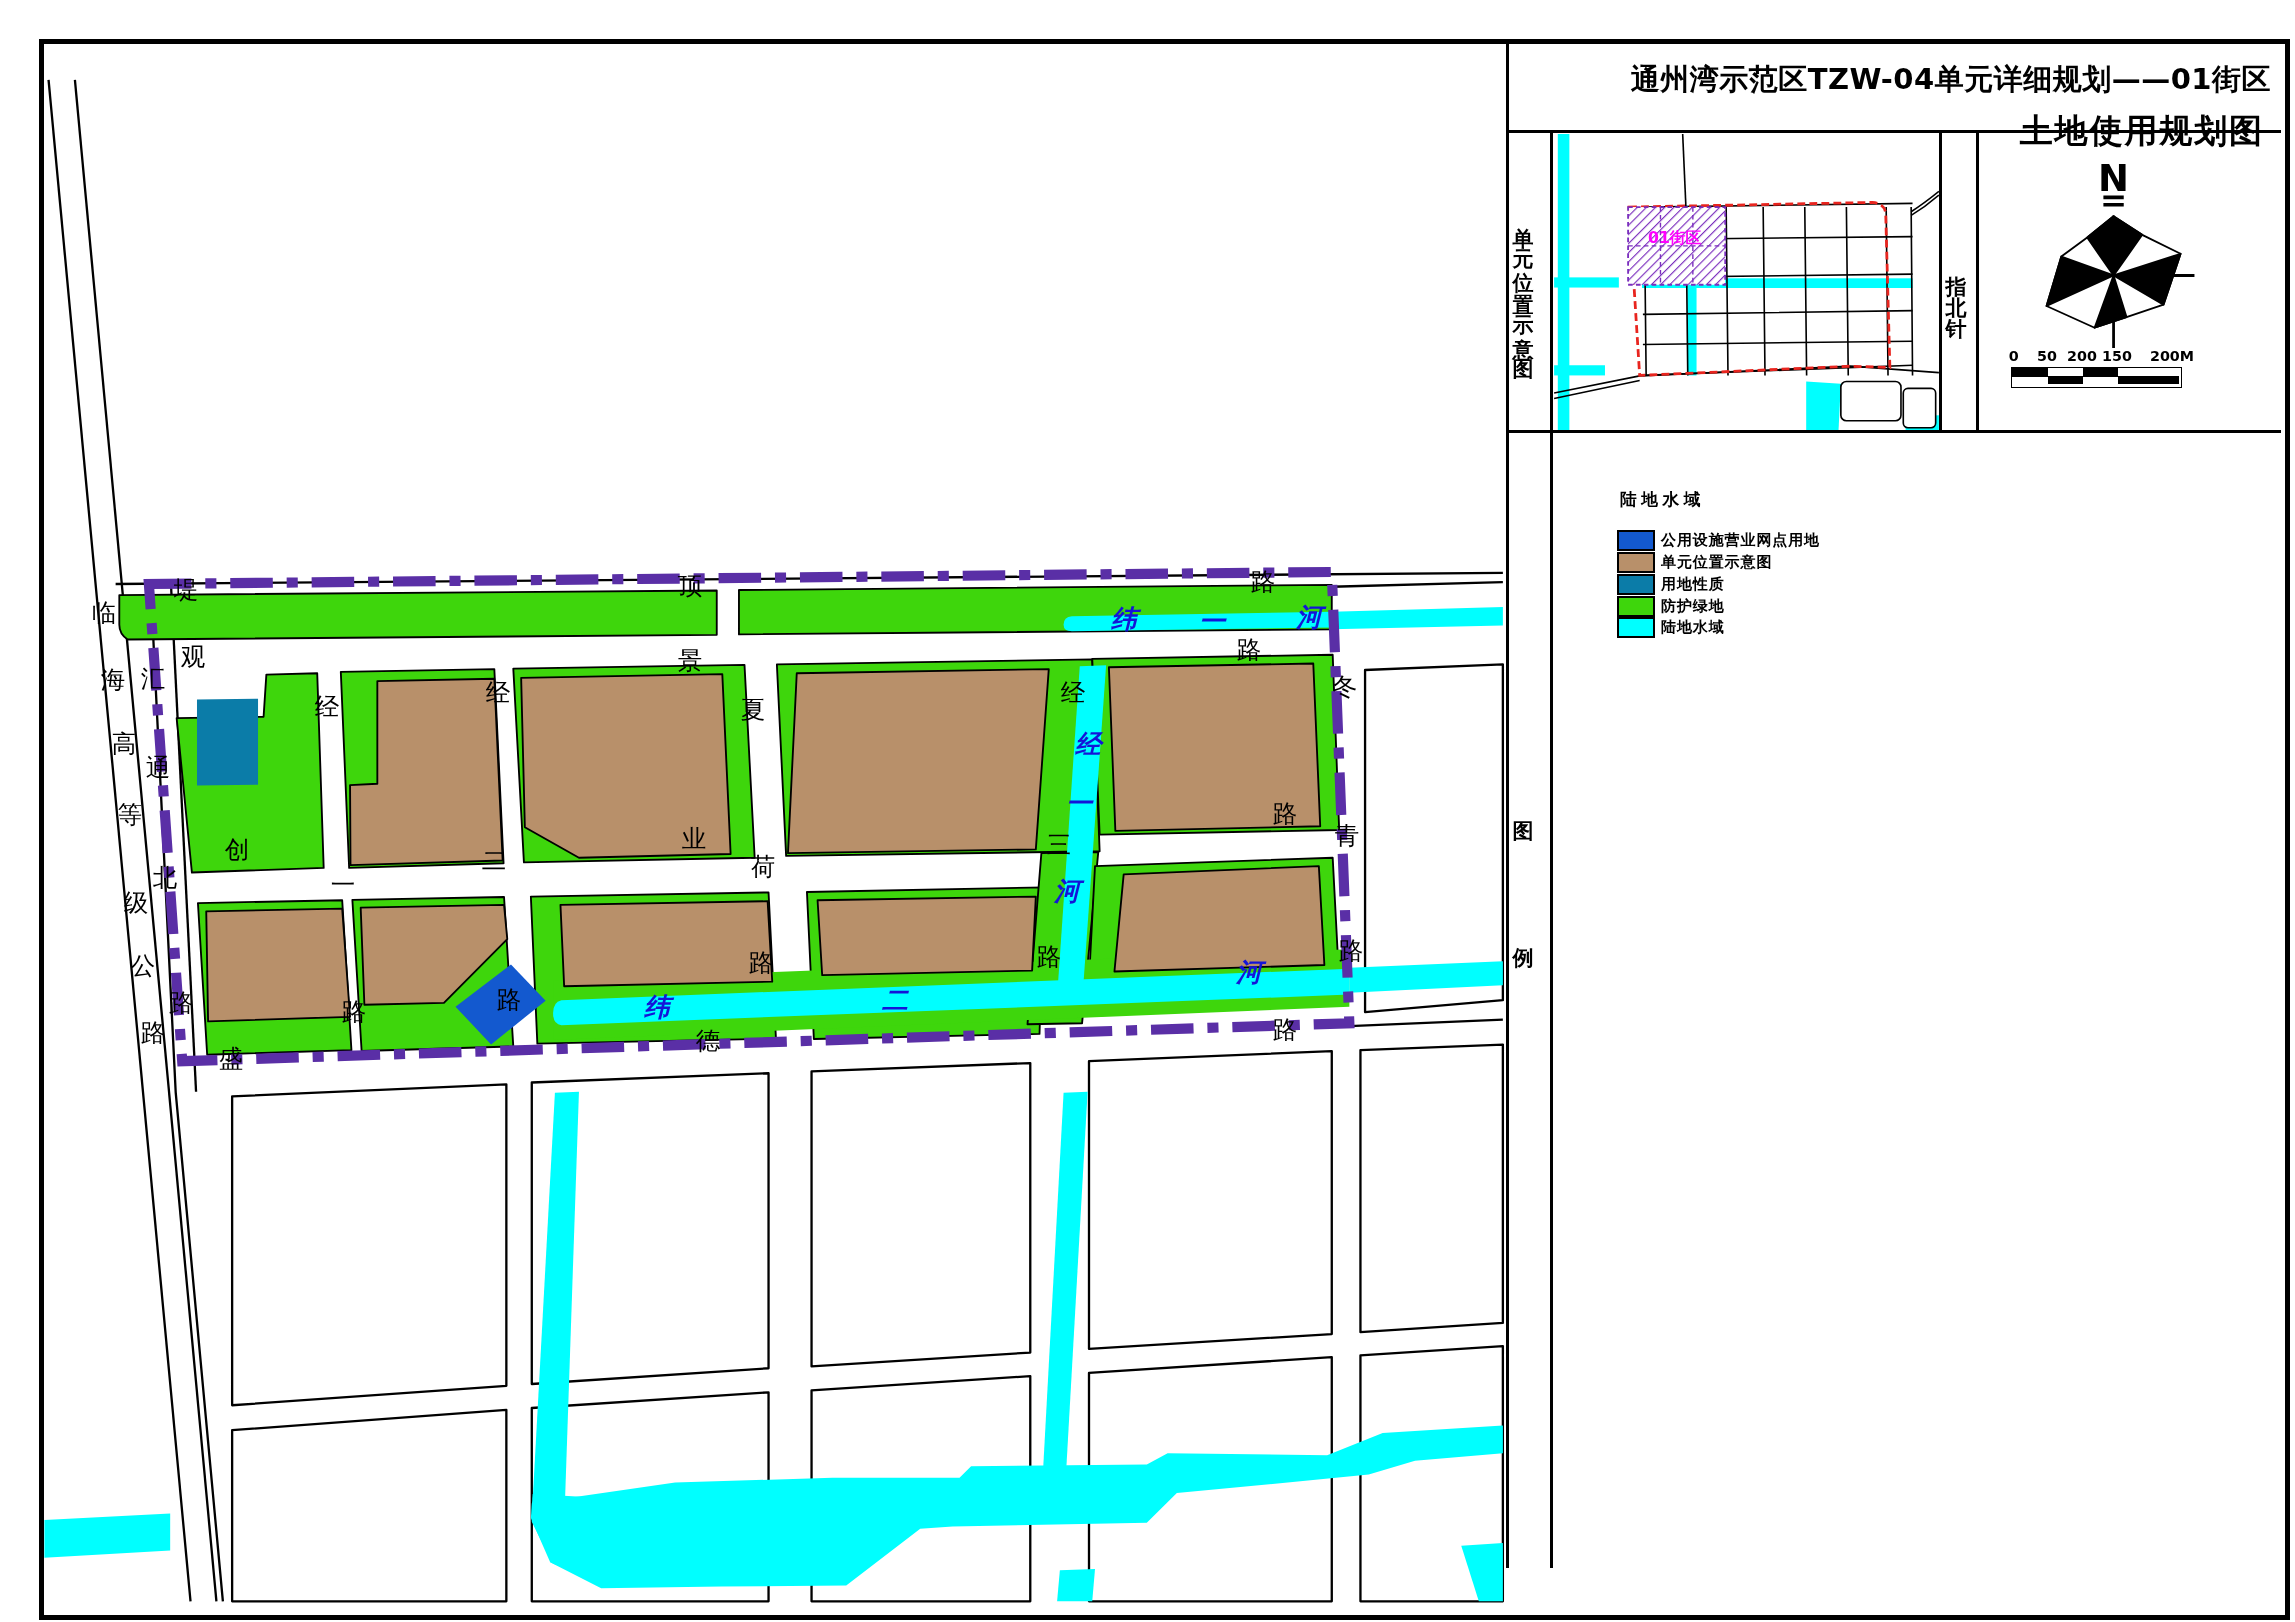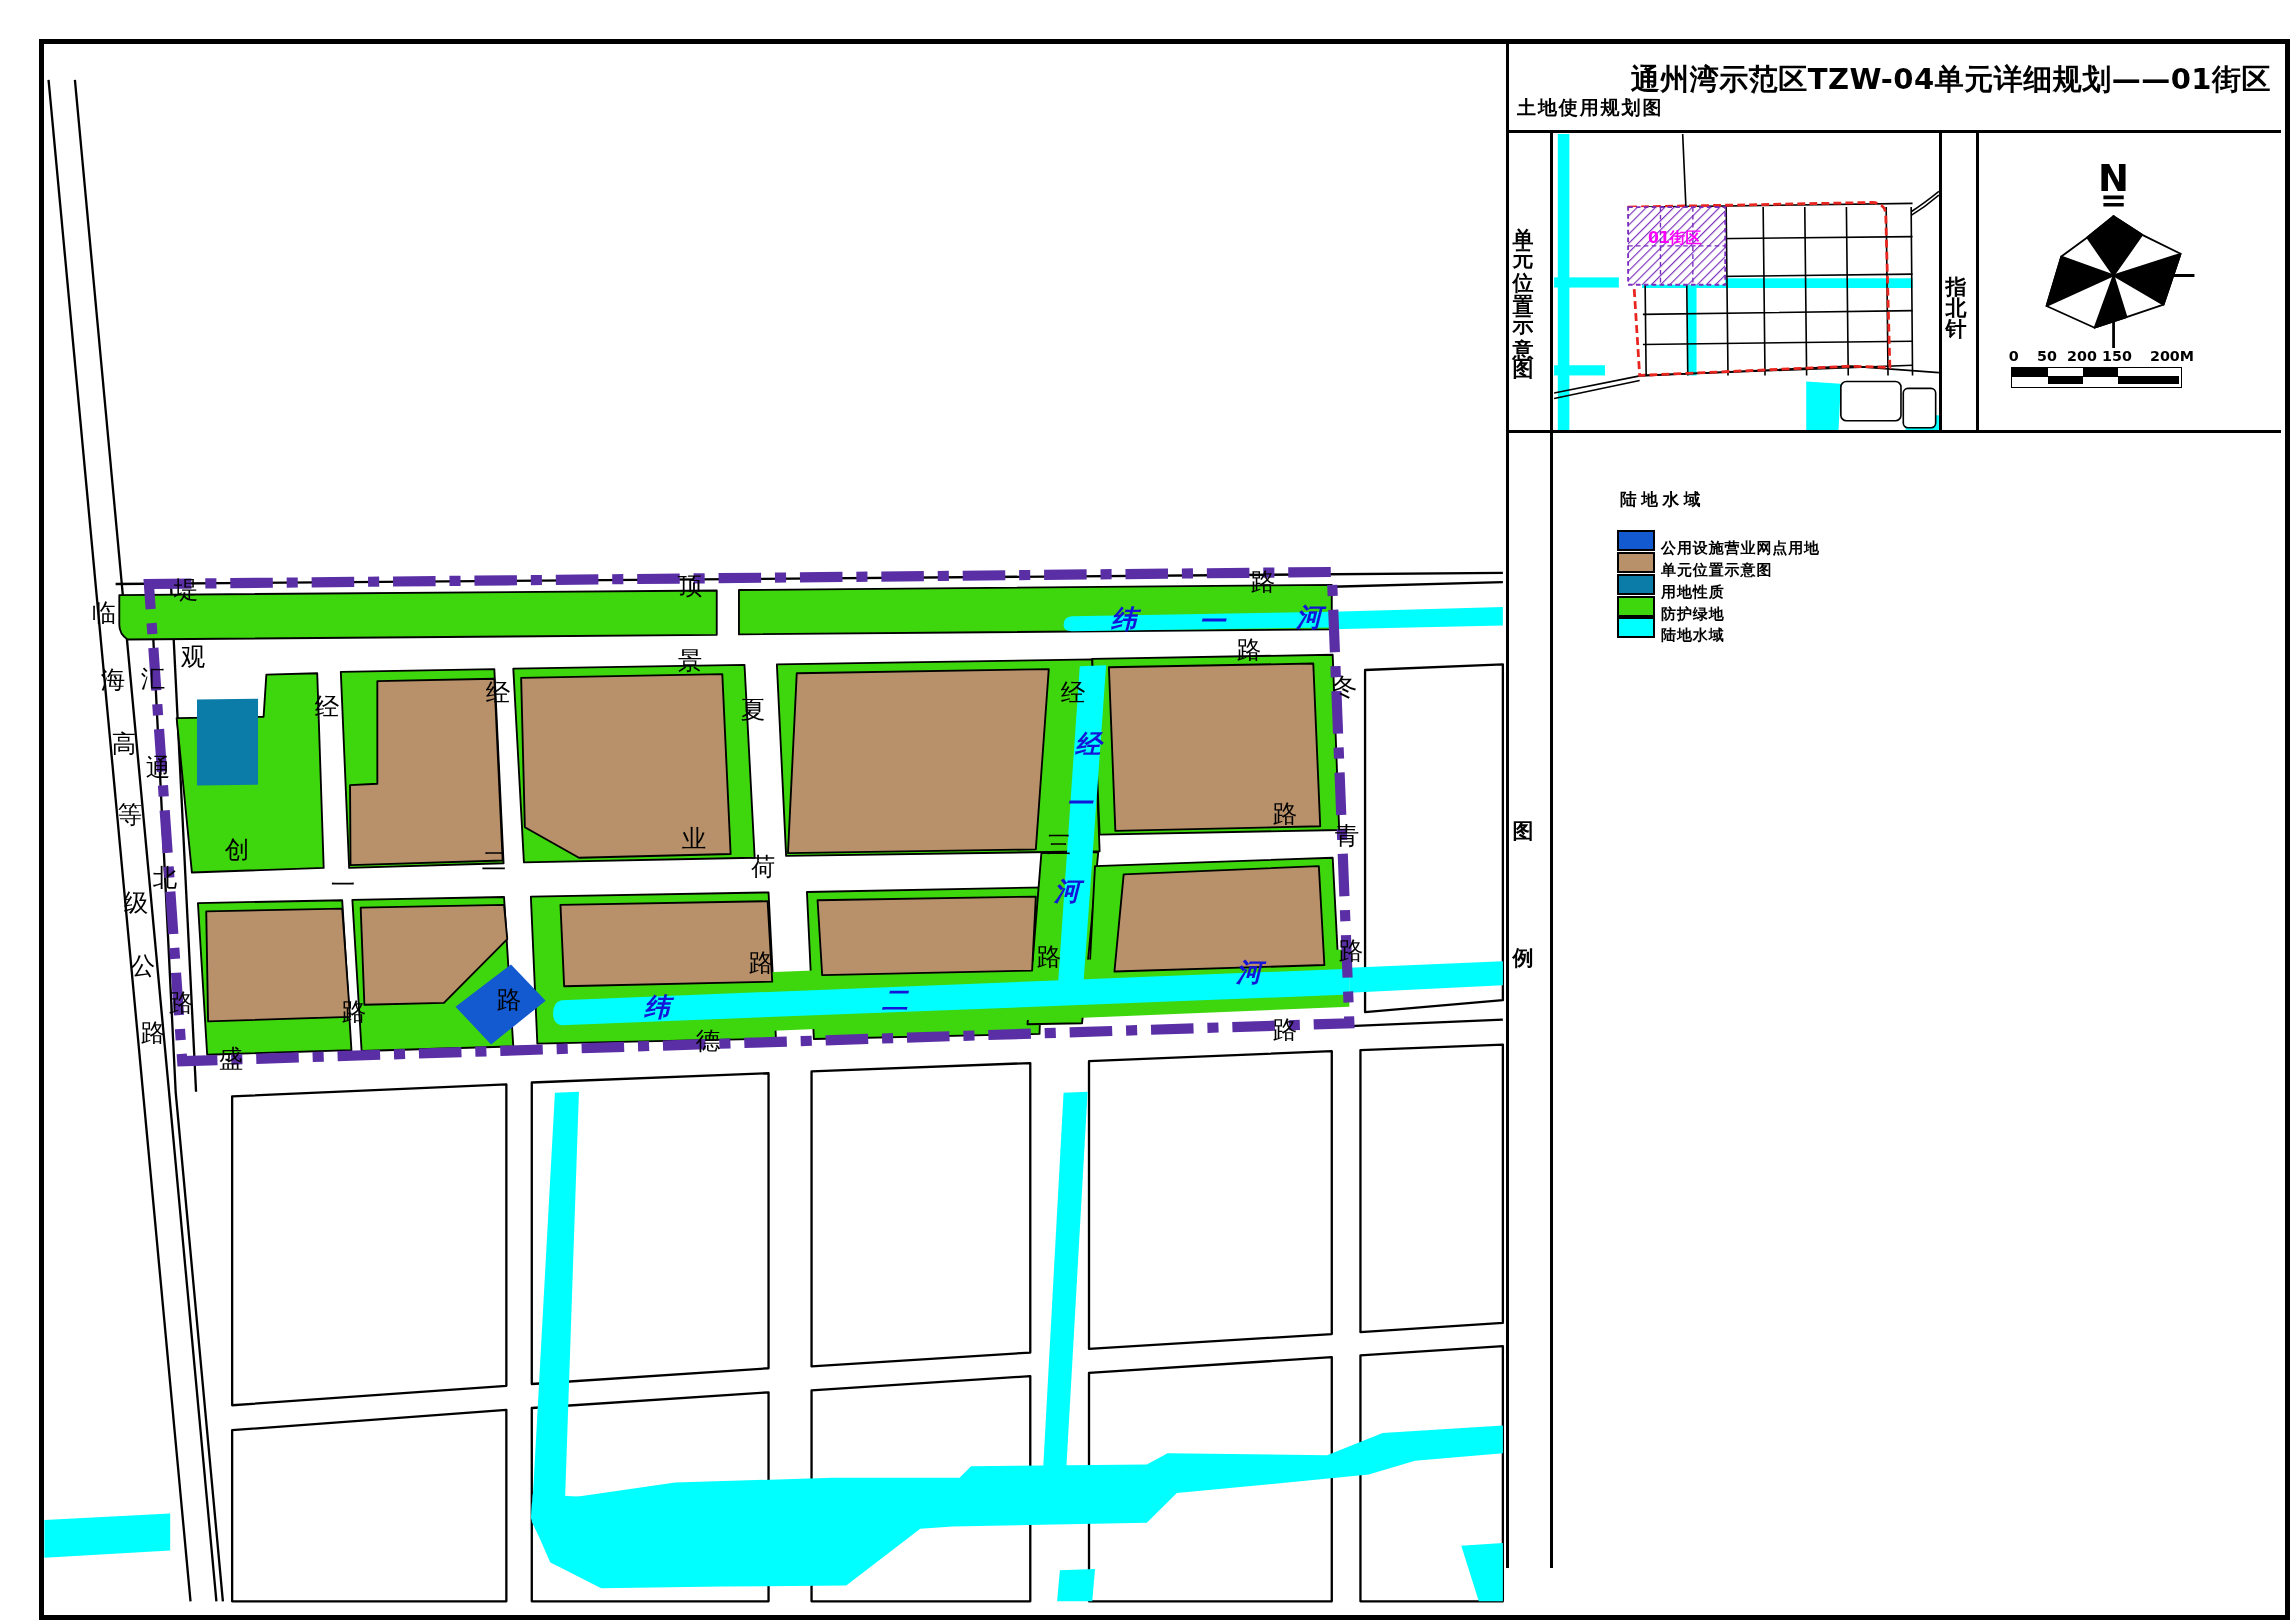--- a/index.html
+++ b/index.html
@@ -7,32 +7,32 @@
        font-family:"DejaVu Sans","Liberation Sans",sans-serif;color:#000;}
   .abs{position:absolute;}
   
   #frame{left:39px;top:39px;width:2241px;height:1571px;border:5.1px solid #000;}
   
   .vline{background:#000;width:2.8px;}
   .hline{background:#000;height:2.8px;}
   
   #title-line1{left:1517px;top:60px;width:754px;text-align:right;
       font-size:29px;font-weight:bold;letter-spacing:0.5px;white-space:nowrap;}
-  #title-line2{left:1517px;top:95px;width:747px;text-align:left;
-      font-size:19px;font-weight:bold;letter-spacing:1.9px;}
+  #title-line2{left:1517px;top:109px;width:747px;text-align:right;
+      font-size:33px;font-weight:bold;letter-spacing:1.9px;}
   .vertical-label{writing-mode:vertical-lr;text-orientation:upright;
       font-size:21px;font-weight:bold;display:flex;justify-content:center;}
   #loc-label{left:1509px;top:140px;width:43px;height:296px;letter-spacing:22px;}
   #compass-label{left:1942px;top:198px;width:35px;height:185px;letter-spacing:21px;}
   #legend-label{left:1509px;top:768px;width:43px;height:324px;letter-spacing:125px;}
   
   #legend-header{left:1620px;top:488px;font-size:16.7px;font-weight:bold;letter-spacing:4.6px;}
   .legend-item{position:absolute;left:1617px;height:17.6px;}
   .legend-swatch{position:absolute;left:0;top:0;width:34px;height:16.7px;border:2.3px solid #000;}
-  .legend-text{position:absolute;left:44px;top:0.5px;font-size:15px;font-weight:bold;white-space:nowrap;letter-spacing:0.9px;margin-top:8px;}
+  .legend-text{position:absolute;left:44px;top:0.5px;font-size:15px;font-weight:bold;white-space:nowrap;letter-spacing:0.9px;}
   
   #scalebar{left:2011px;top:348px;width:171px;height:42px;}
   .tick{position:absolute;top:0;font-size:14.3px;font-weight:bold;transform:translateX(-50%);}
   #sb-box{position:absolute;left:0;top:19.4px;width:169px;height:18.5px;border:1.4px solid #000;}
   .sb-seg{position:absolute;height:7.9px;background:#000;}
   
   .map-char{position:absolute;transform:translate(-50%,-50%);
       font-family:"DejaVu Serif","Liberation Serif",serif;
       font-size:24.5px;color:#000;line-height:1;white-space:nowrap;}
   .river-char{font-family:"DejaVu Sans","Liberation Sans",sans-serif;

